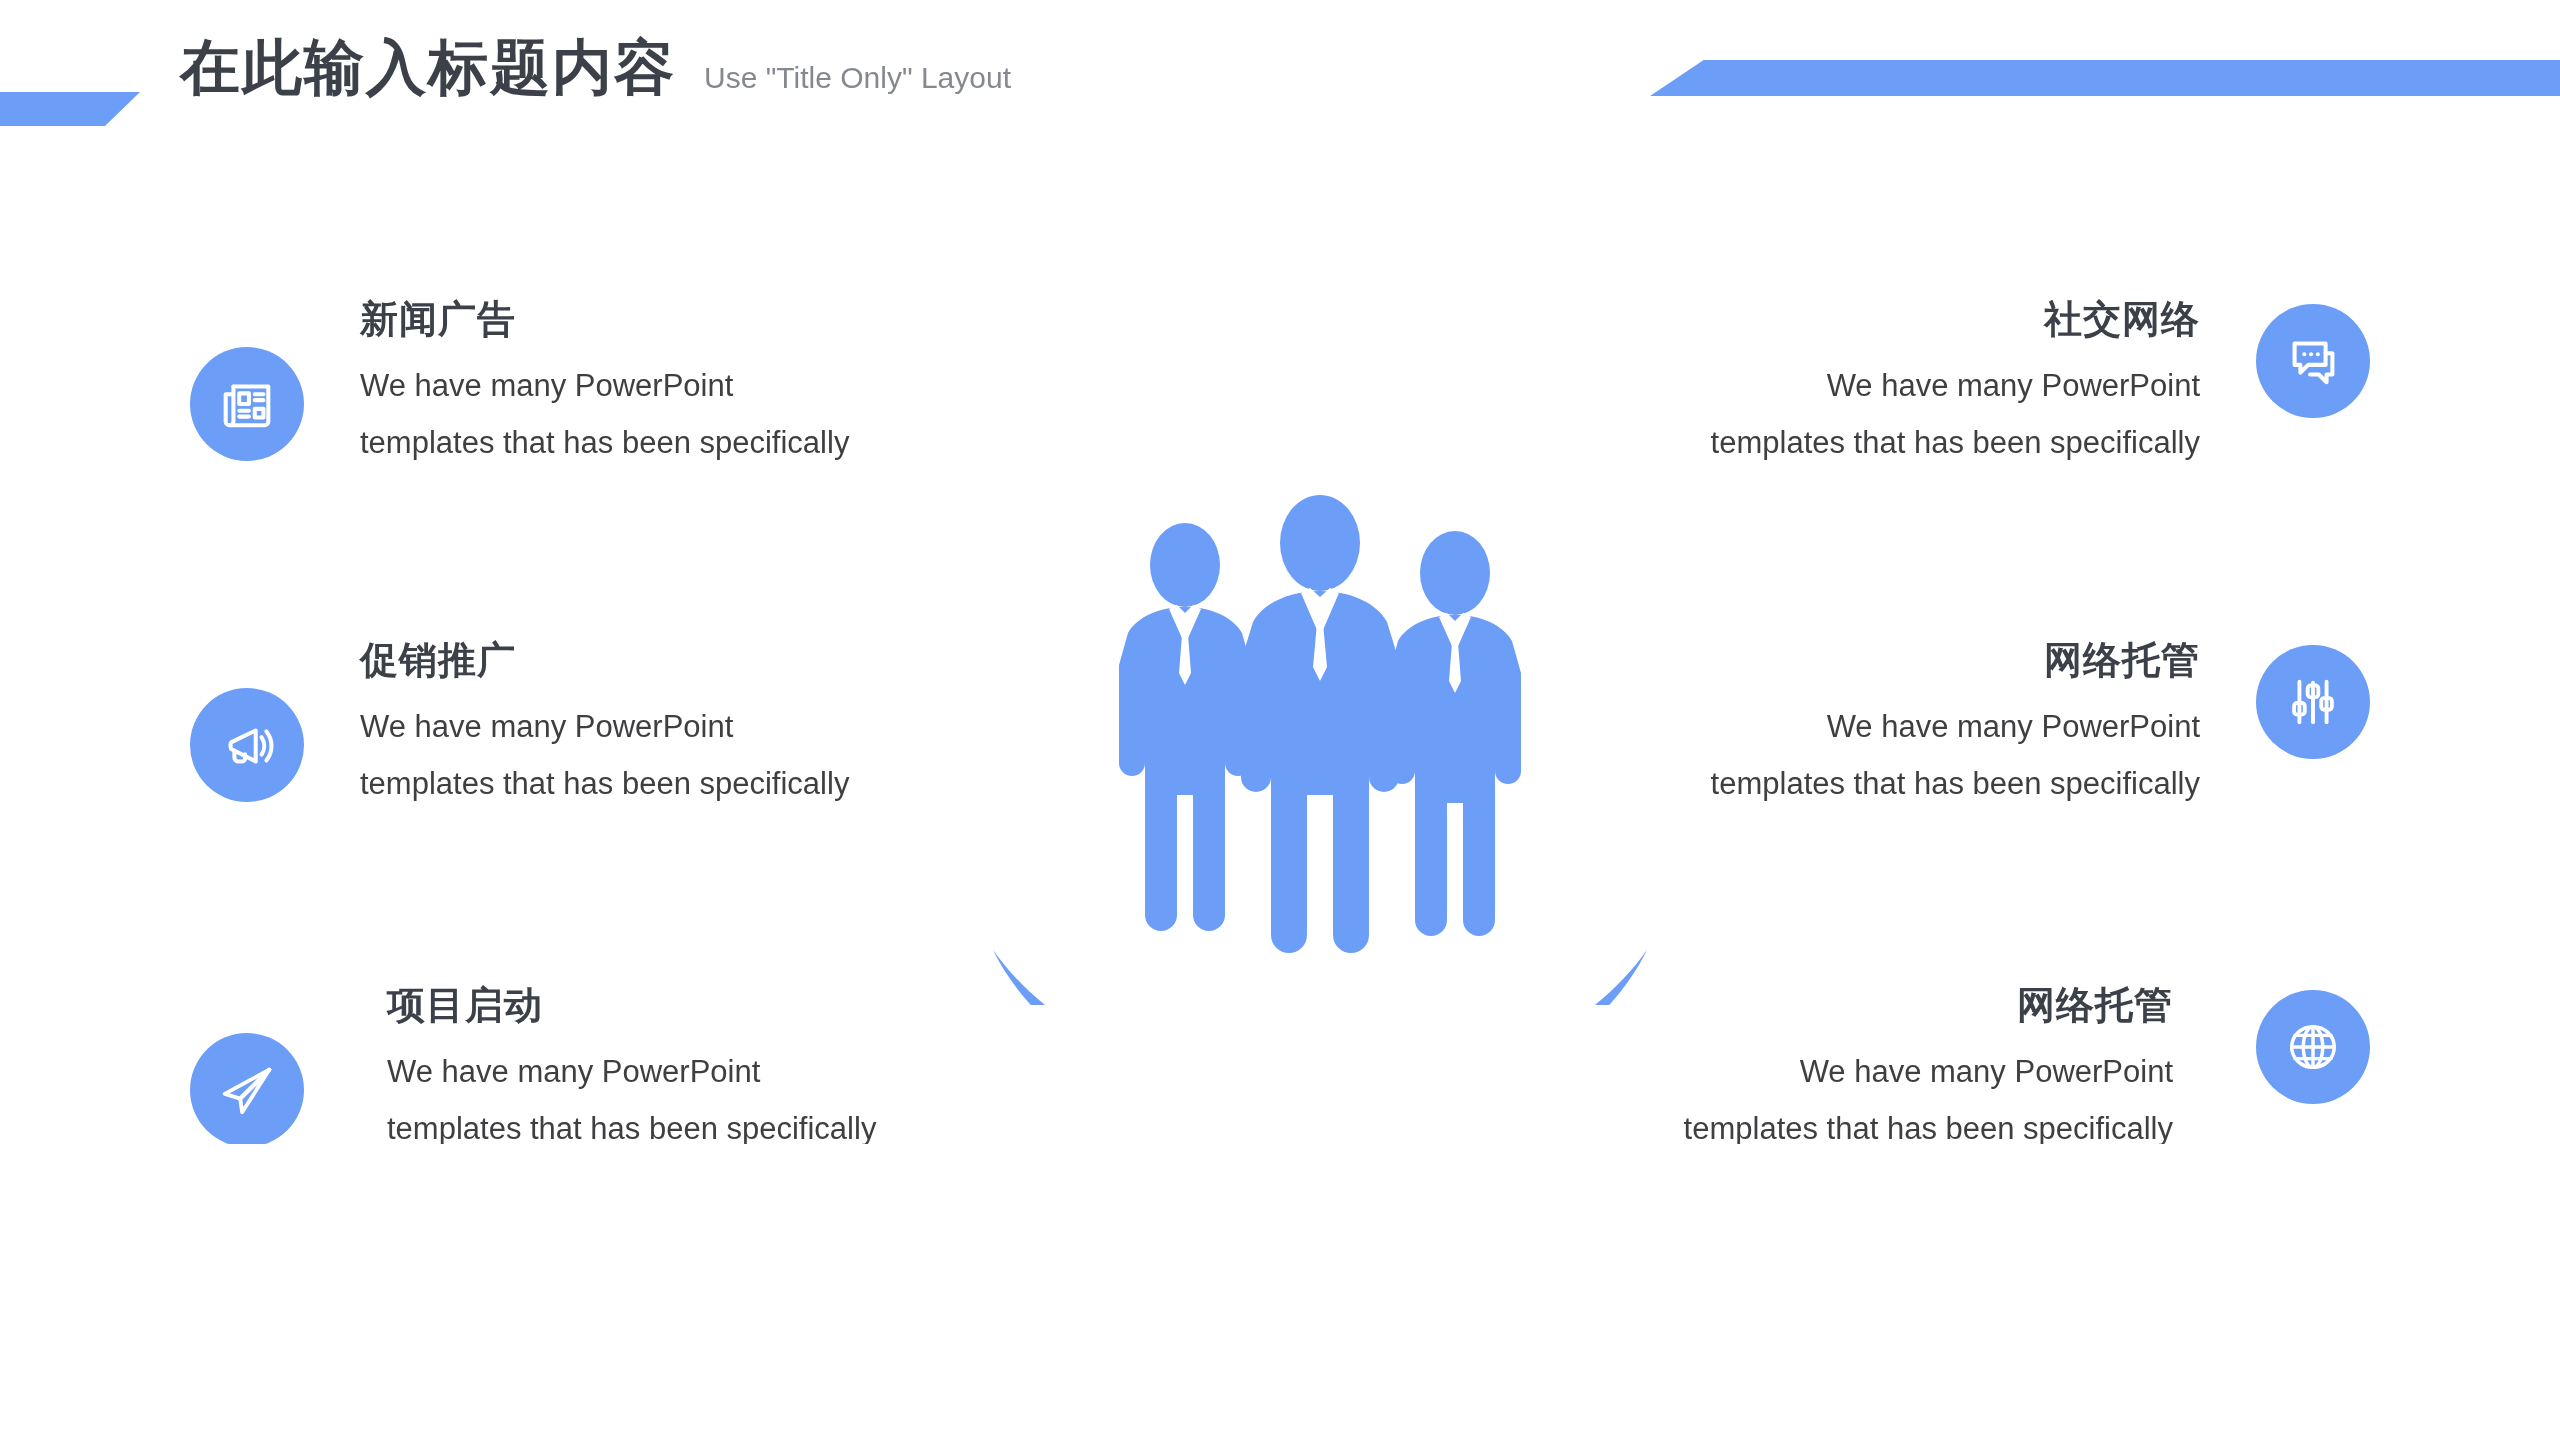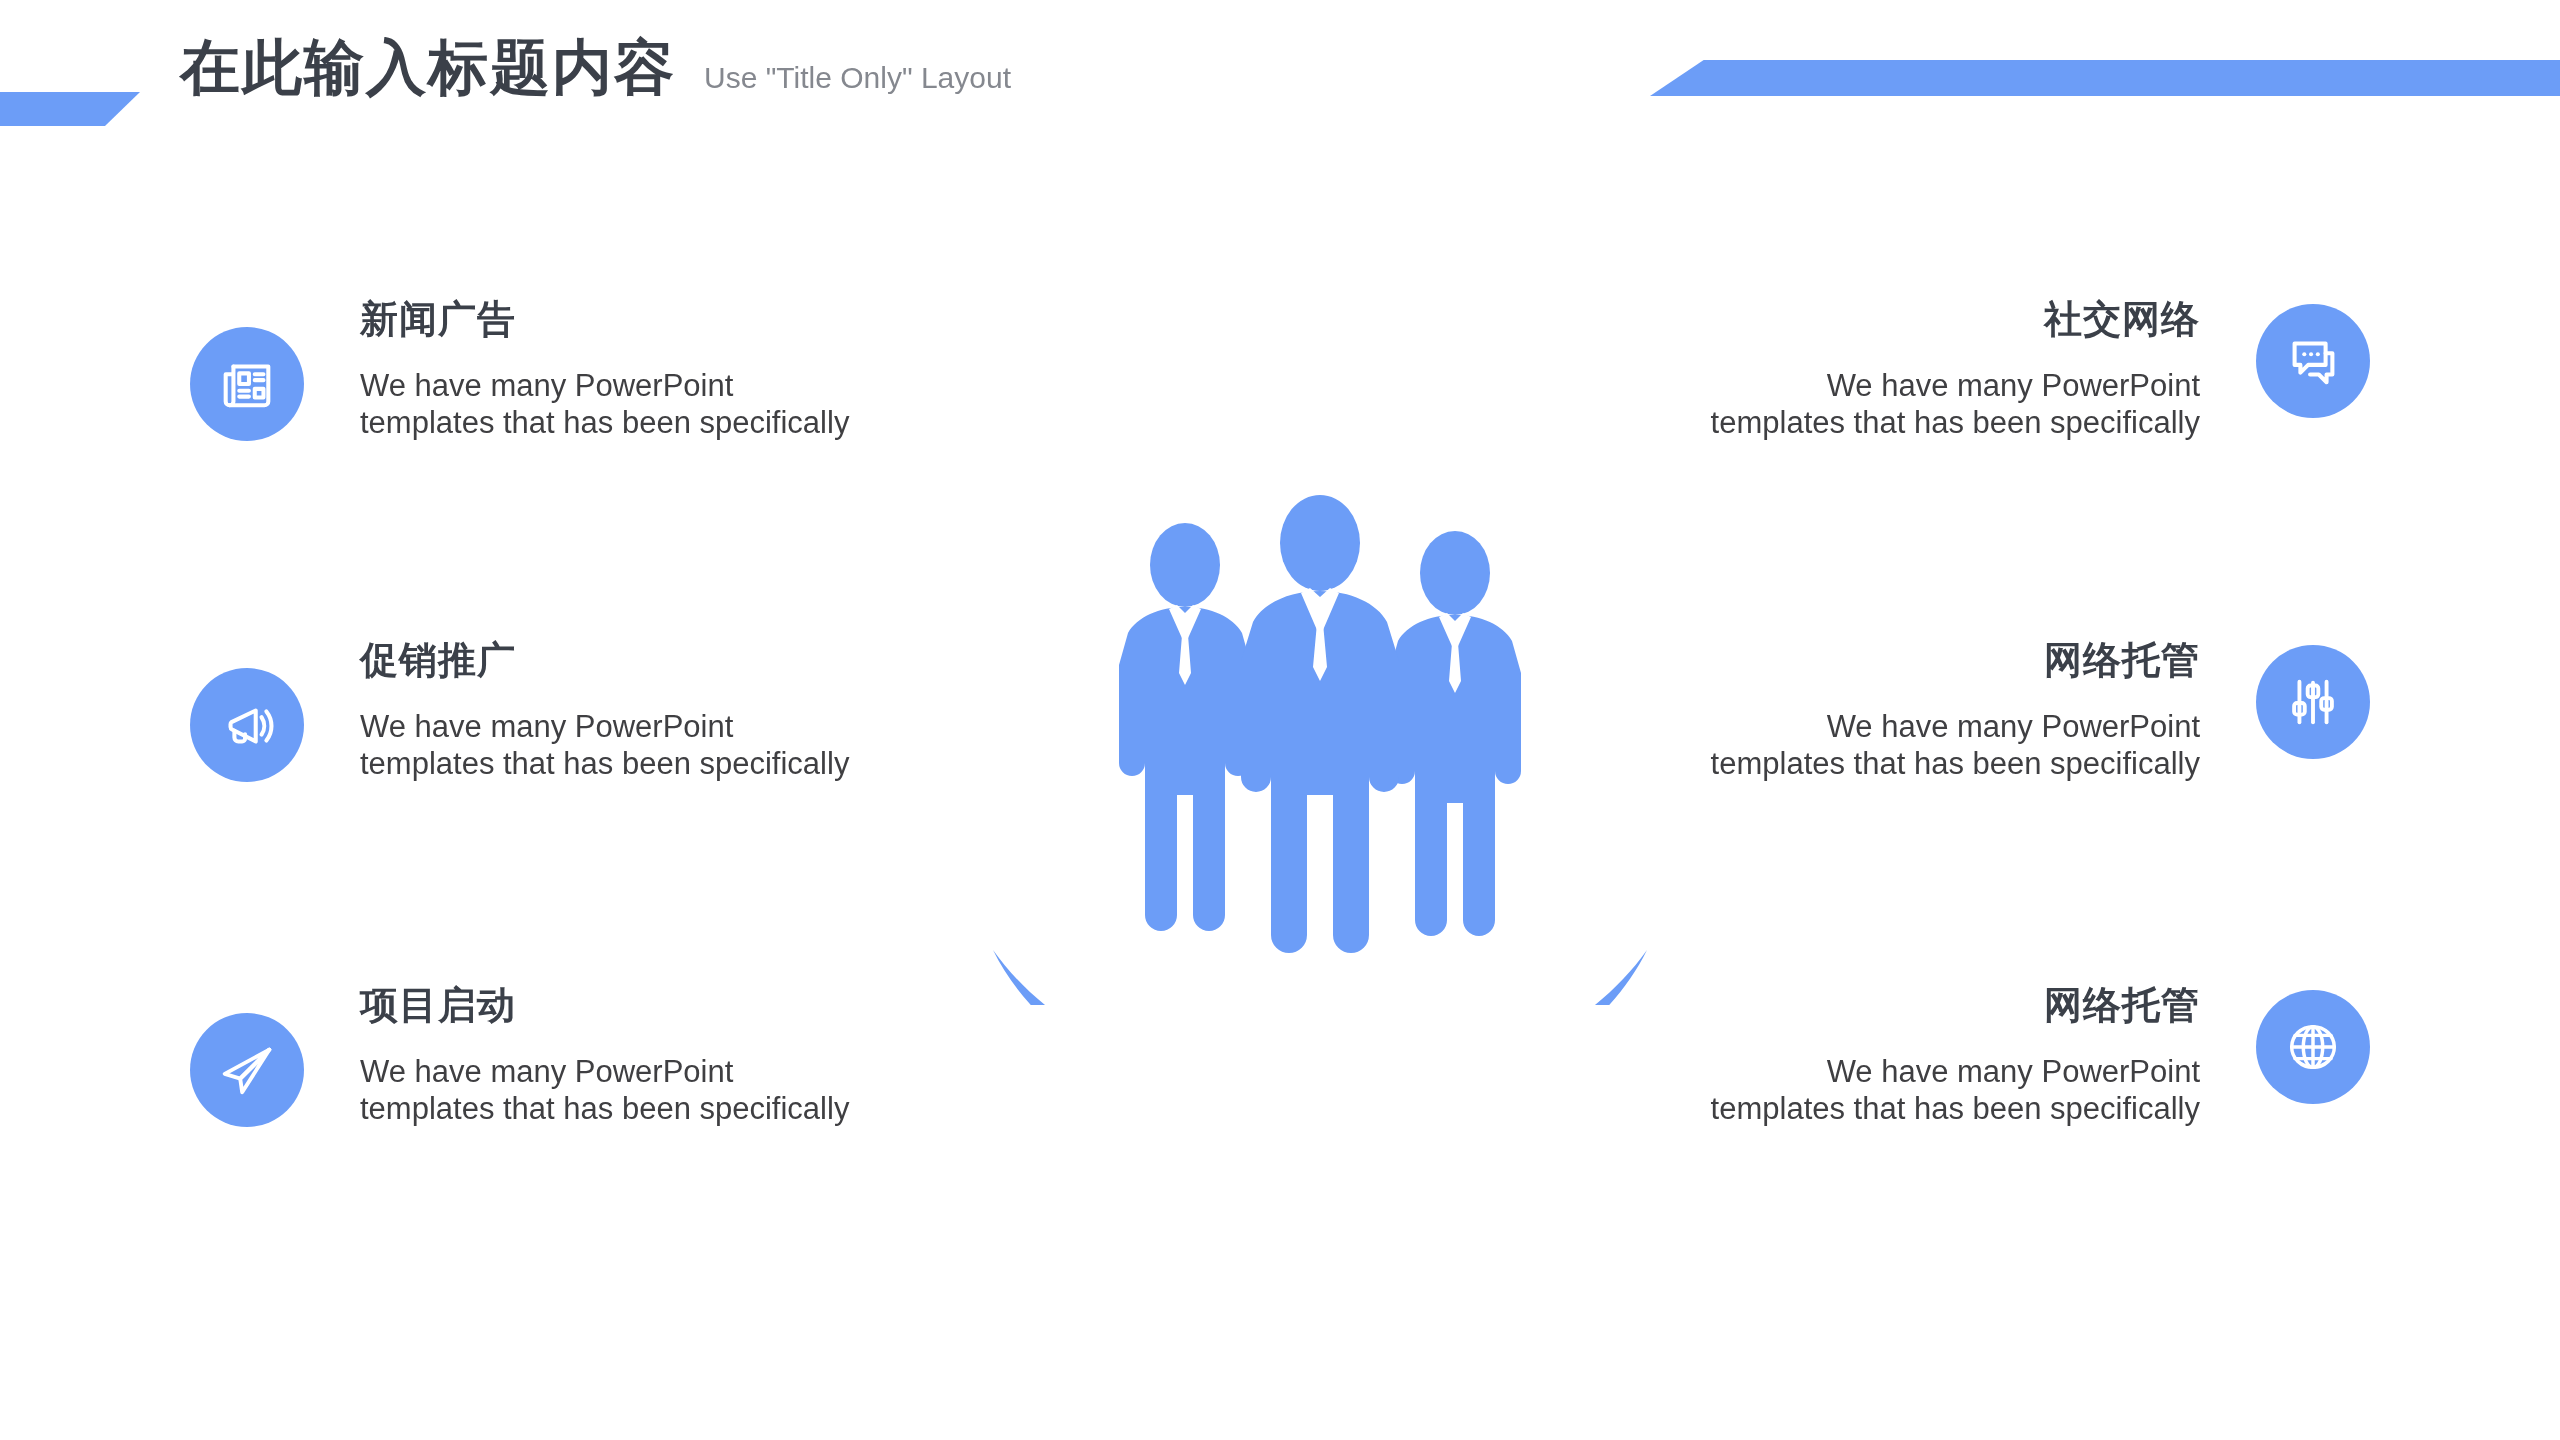--- a/index.html
+++ b/index.html
@@ -94,21 +94,21 @@
     position: absolute;
     display: flex;
     align-items: flex-start;
     width: 100%;
   }
   .col-left  .feature { flex-direction: row; align-items: flex-end; }
   .col-right .feature { flex-direction: row-reverse; }
 
   .feature-r0 { top: 0px; }
   .feature-r1 { top: 341px; }
-  .feature-r2 { top: 686px; }
+  .feature-r2 { top: 686px; gap: 27px; }
 
   .icon-circle {
     flex: 0 0 auto;
     width: 114px;
     height: 114px;
     border-radius: 50%;
     background: #6c9df7;
     display: flex;
     align-items: center;
     justify-content: center;
@@ -132,21 +132,21 @@
     white-space: nowrap;
   }
   .feature-body {
     font-size: 31px;
     color: #3f3f42;
     line-height: 1.18;
     margin: 0;
     max-width: 560px;
   }
   .col-right .feature-body { margin-left: auto; }
-  .feature-body .line { display: block; }
+  .feature-body .line { display: block; margin-top: 20px; }
 
   
   .center-art {
     position: absolute;
     left: 985px;
     top: 495px;
     width: 670px;
     height: 510px;
   }
   .center-art svg { display: block; width: 100%; height: 100%; }

